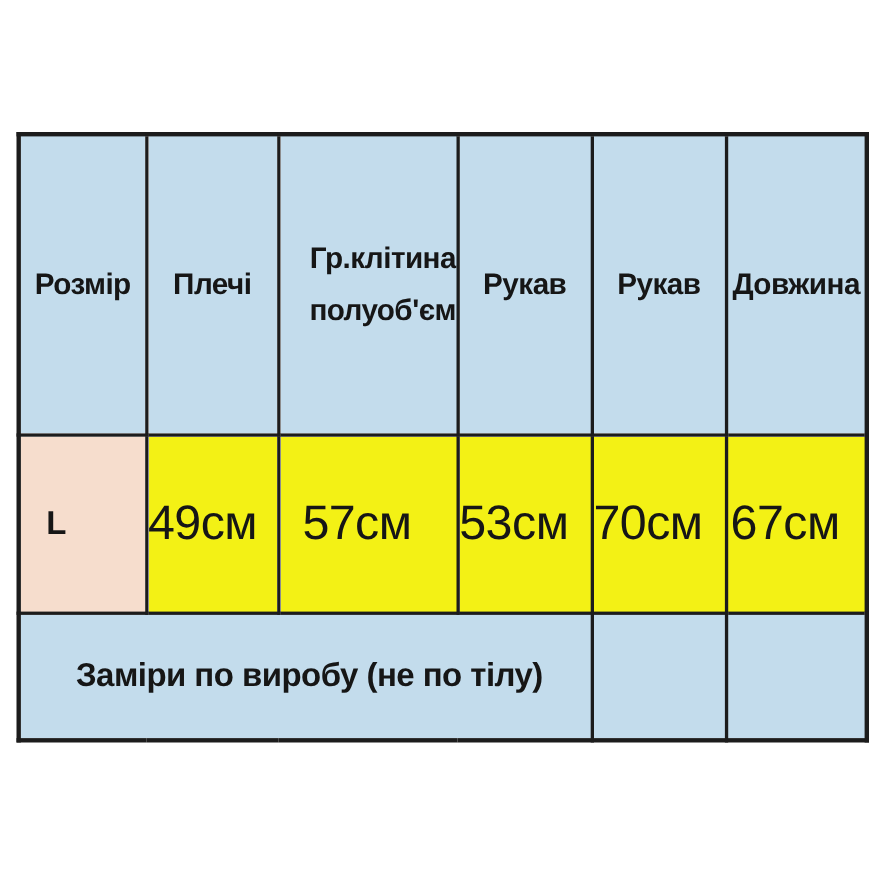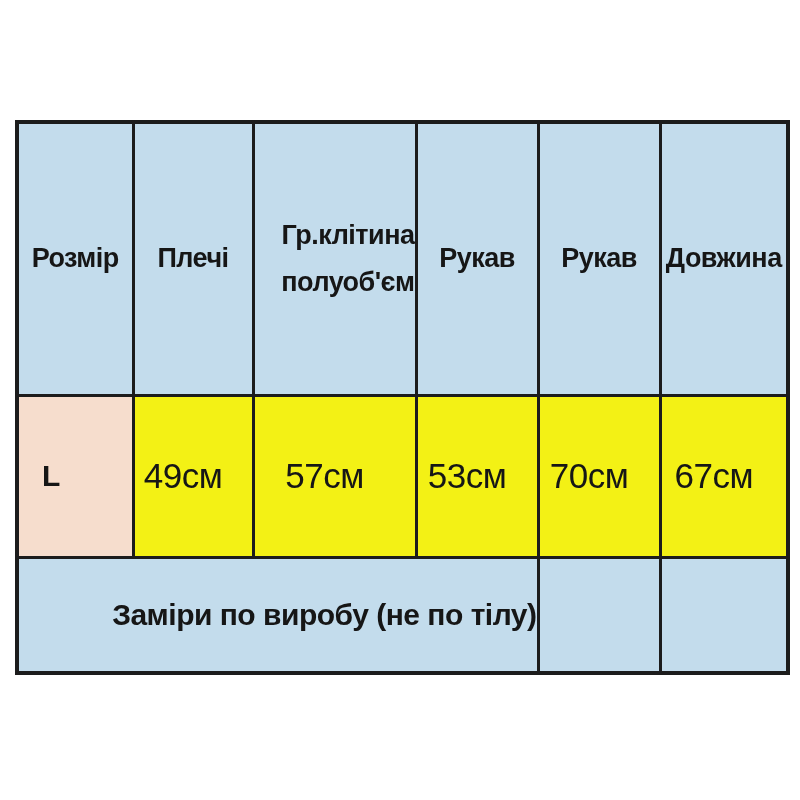--- a/index.html
+++ b/index.html
@@ -36,30 +36,30 @@
   th.hcell-chest{text-align:right;}
   
   tr.datarow{height:66px;}
   td.size-cell{
     background:var(--peach);
     font-weight:bold;font-size:30px;letter-spacing:-0.5px;
     text-align:left;padding-left:23px;
   }
   td.val-cell{
     background:var(--yellow);
-    font-weight:400;font-size:35px;letter-spacing:-0.5px;
+    font-weight:400;font-size:44px;letter-spacing:-0.5px;
     text-align:center;padding-right:20px;
   }
   tr.datarow-last td.val-cell{background:var(--blue);}
   
   tr.footrow{height:47px;}
   td.foot-note{
     background:var(--blue);
     font-weight:bold;font-size:30px;letter-spacing:-0.5px;
-    text-align:right;padding-left:7px;
+    text-align:center;padding-left:7px;
   }
   td.foot-empty{background:var(--blue);}
 </style>
 </head>
 <body>
 
 <div class="page">
   <table class="size-table">
     <colgroup>
       <col style="width:116px">

